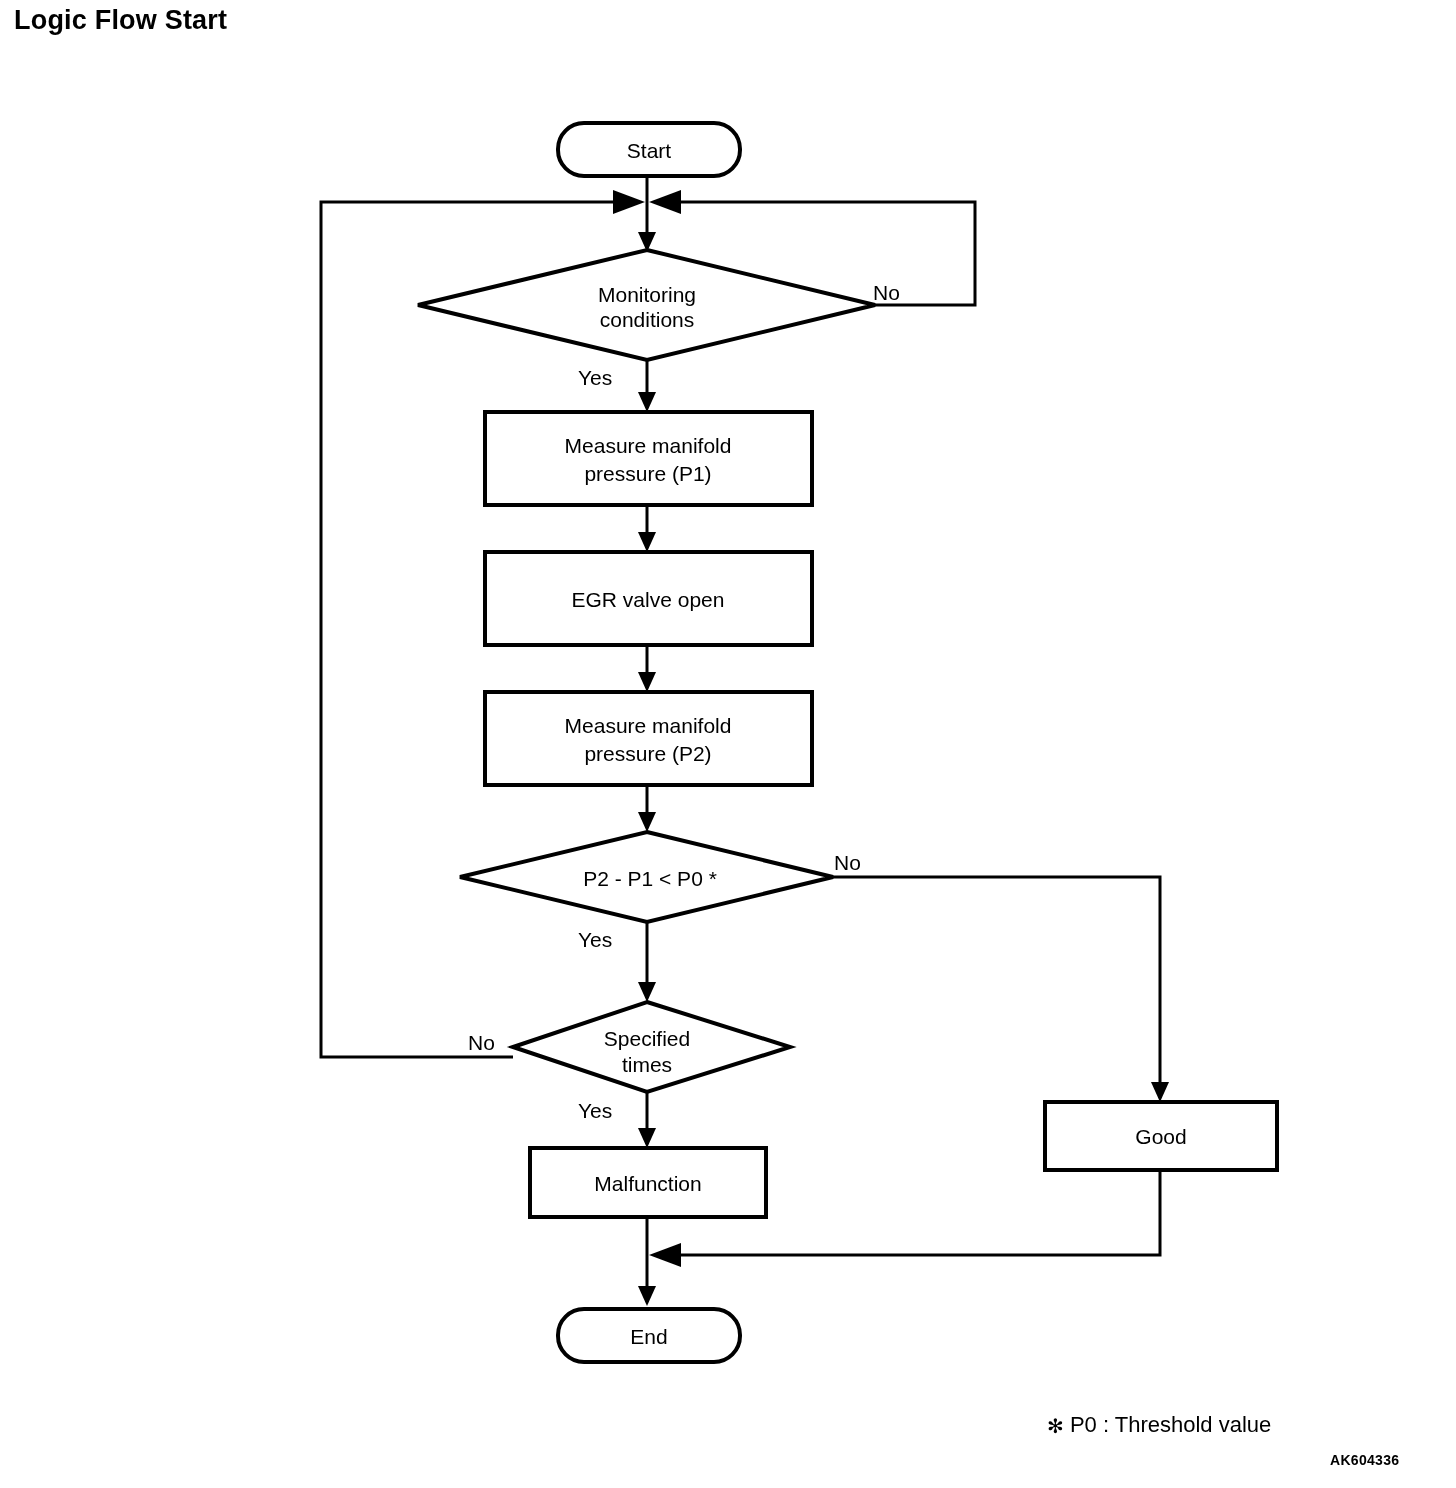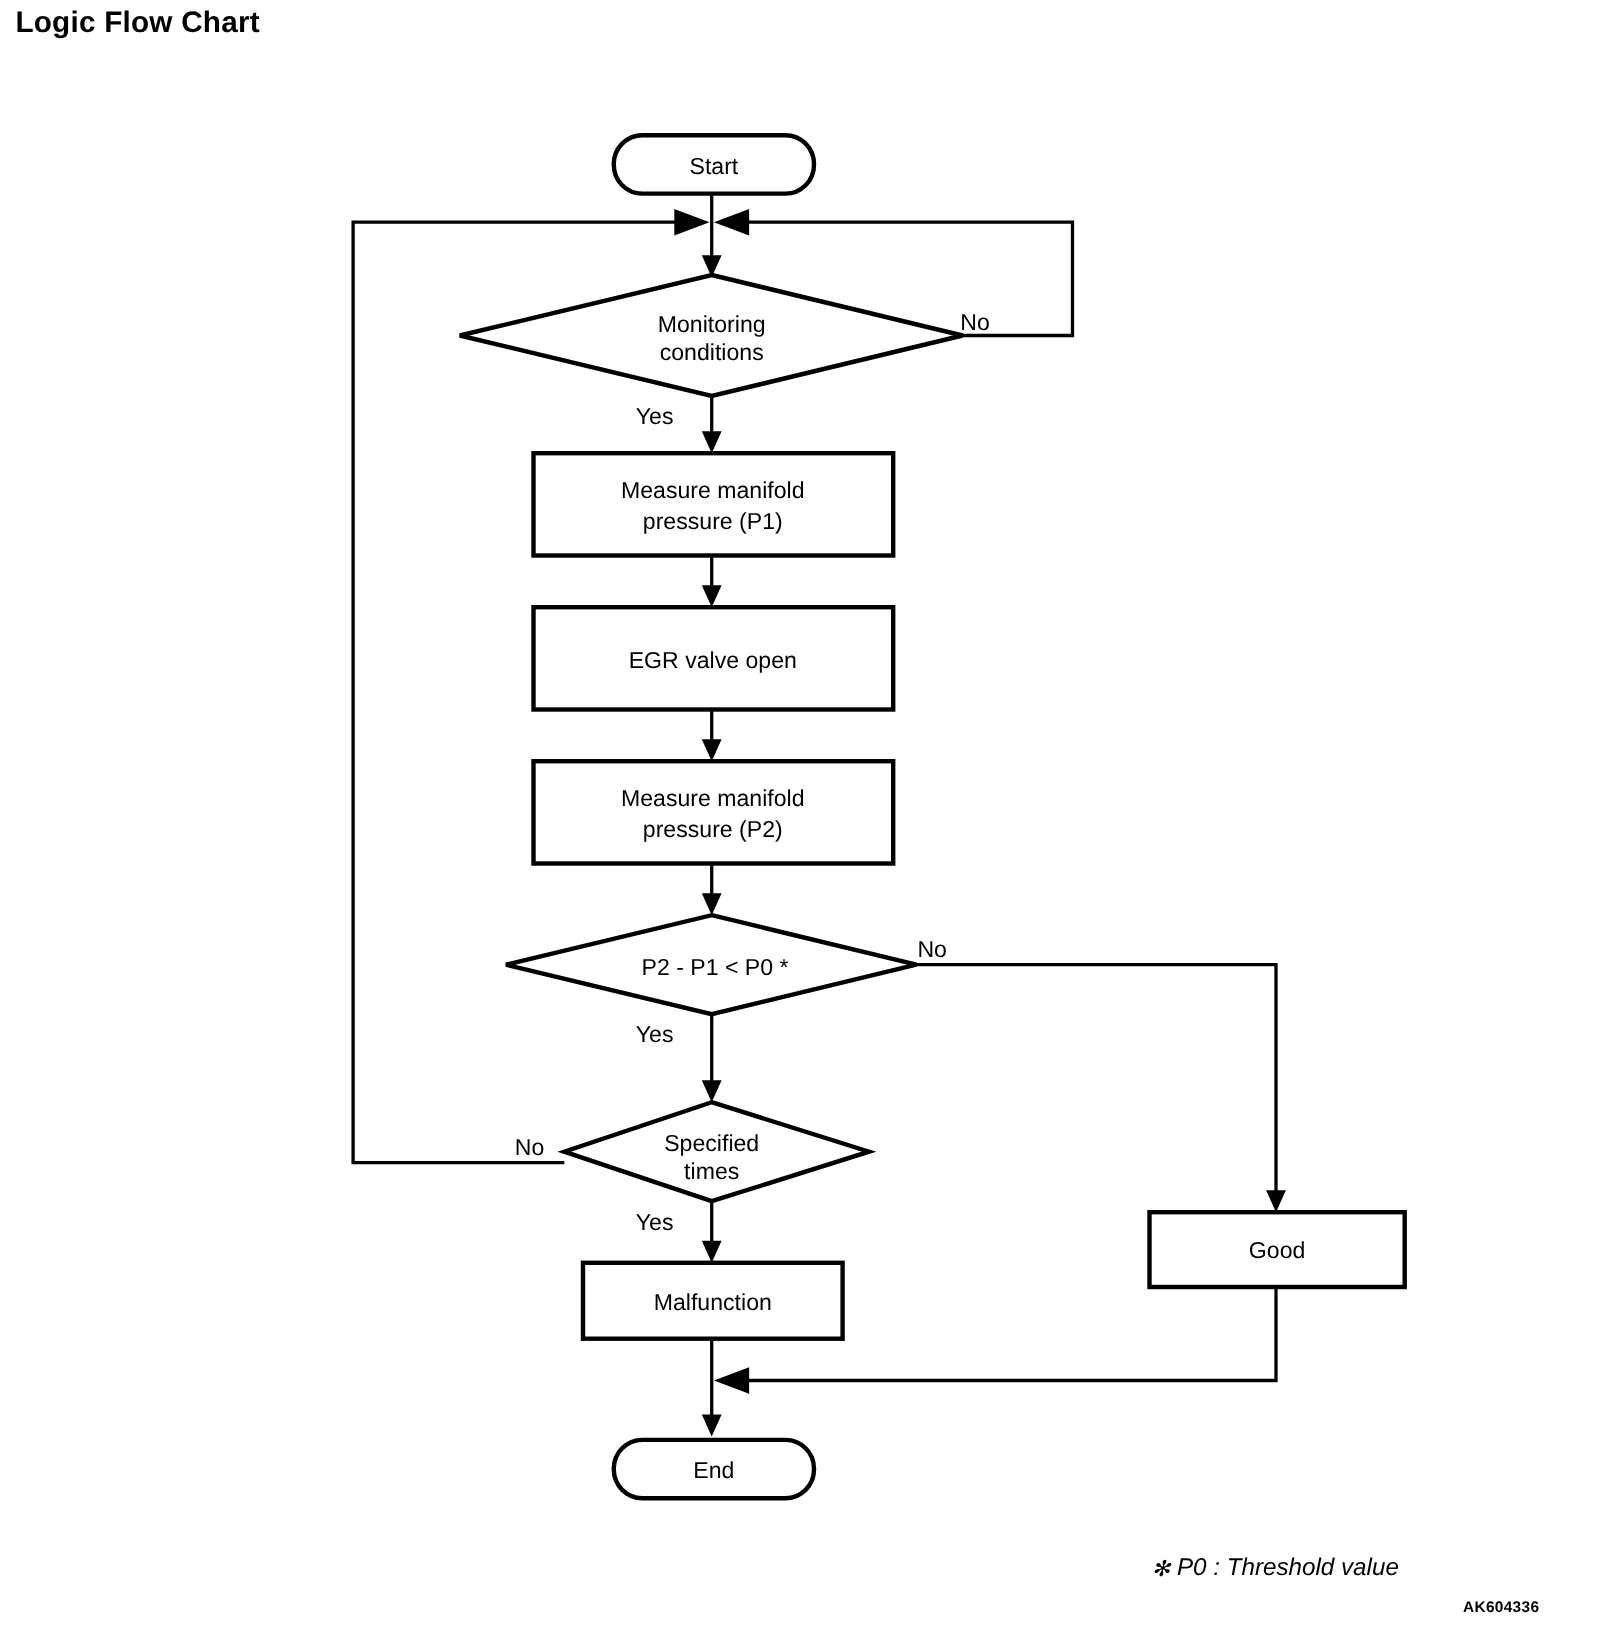--- a/index.html
+++ b/index.html
@@ -41,21 +41,20 @@
     font-family: "Liberation Sans", sans-serif;
     font-size: 21px;
     fill: #000000;
   }
   #footnote {
     position: absolute;
     left: 1047px;
     top: 1412px;
     font-size: 22px;
     white-space: nowrap;
-    font-style: italic;
   }
   #footnote .star {
     font-size: 20px;
     position: relative;
     top: 1px;
   }
   #refcode {
     position: absolute;
     left: 1330px;
     top: 1452px;
@@ -63,21 +62,21 @@
     font-weight: bold;
     letter-spacing: 0.3px;
     white-space: nowrap;
   }
 </style>
 </head>
 <body>
 
 <div id="page">
 
-  <div id="title">Logic Flow Chart</div>
+  <div id="title">Logic Flow Start</div>
 
   <svg id="flow-svg" width="1456" height="1488" viewBox="0 0 1456 1488">
 
     <defs>
       <marker id="arrow-down" viewBox="0 0 12 12" refX="6" refY="11" markerWidth="12" markerHeight="12" orient="auto-start-reverse">
         <path d="M 1 1 L 11 1 L 6 12 Z" fill="#000000"></path>
       </marker>
     </defs>
 
     <g stroke="#000000" fill="none" stroke-width="3">

